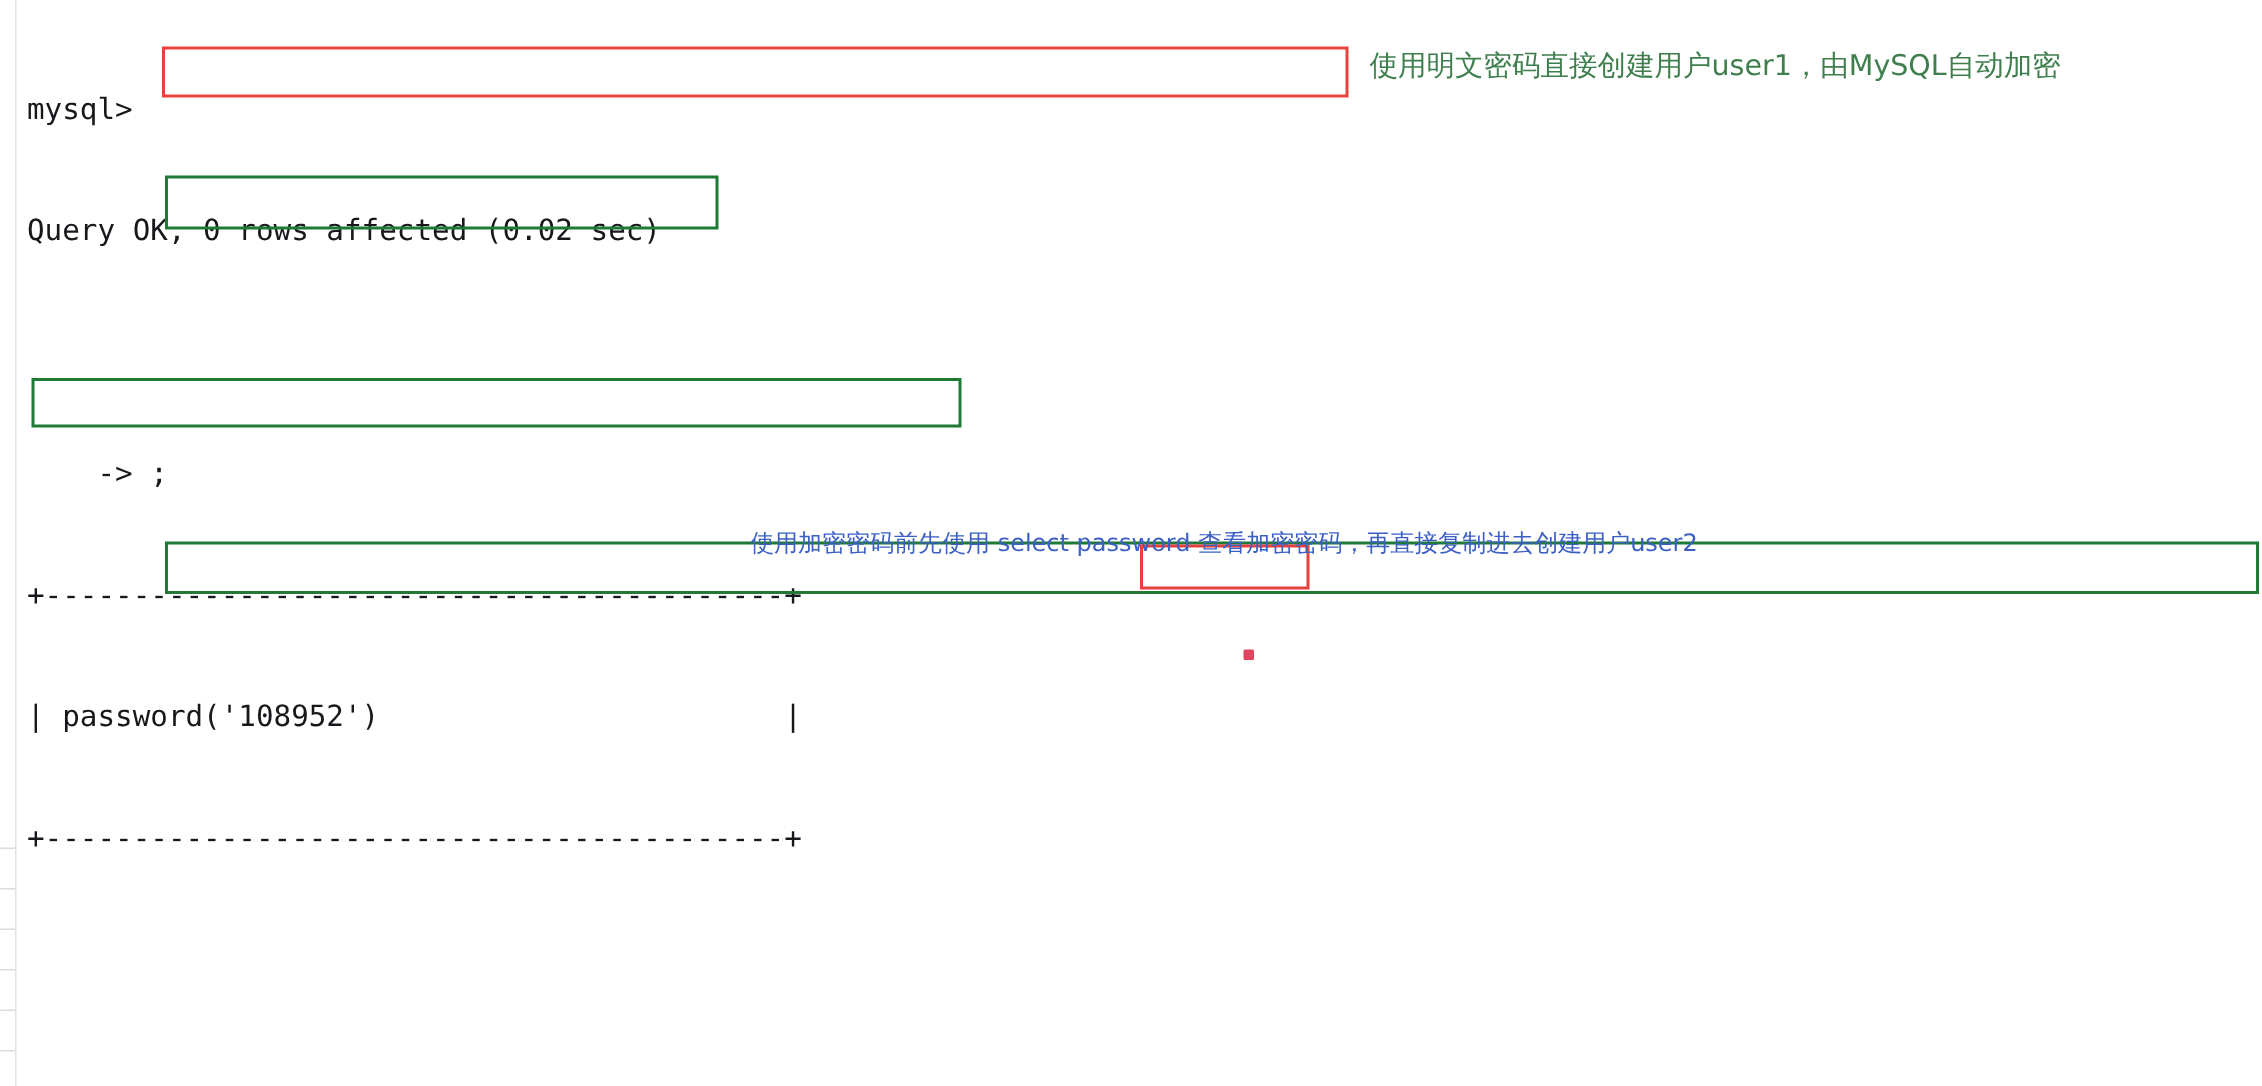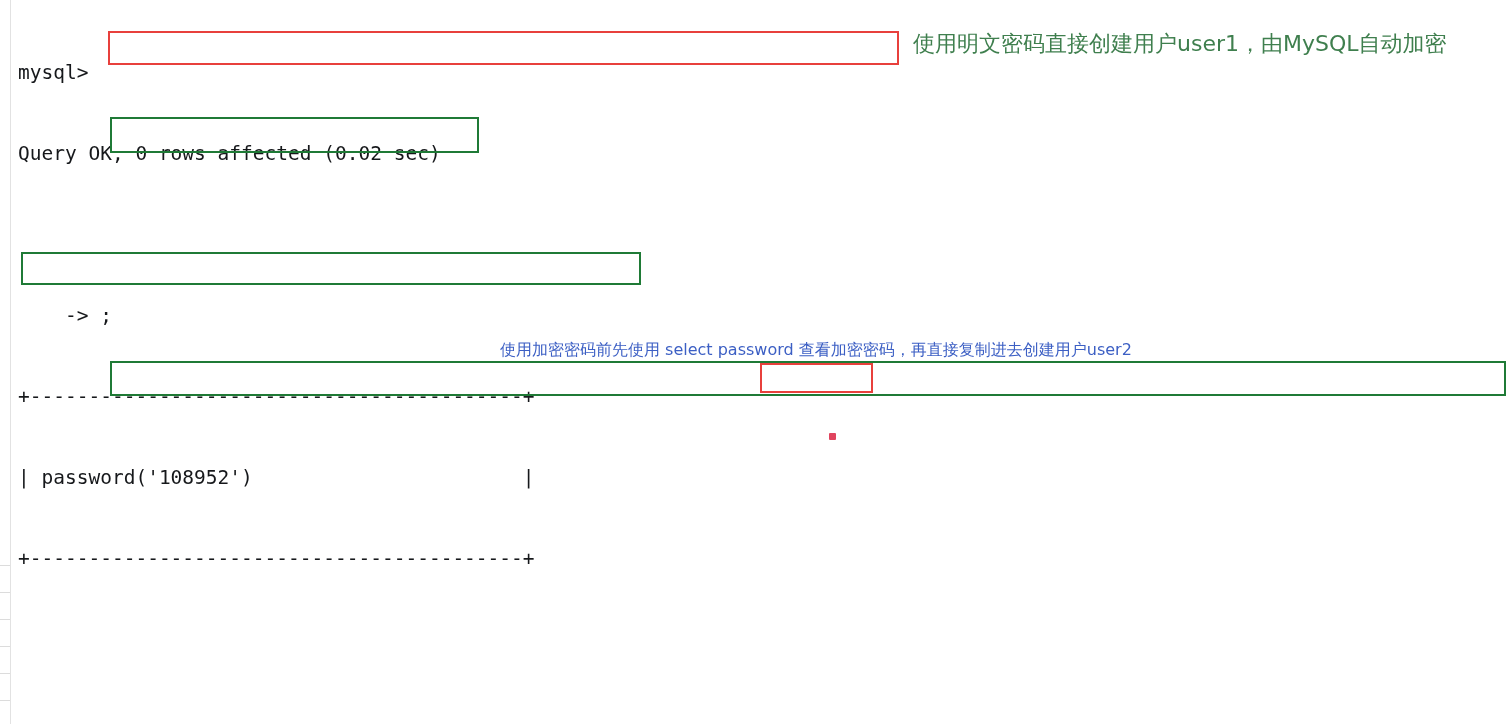--- a/index.html
+++ b/index.html
@@ -65,21 +65,21 @@
   .abox.green { border: 2px solid #1f7a36; }
 
   
   .note {
     position: absolute;
     white-space: pre;
     font-family: "DejaVu Sans", "Liberation Sans", sans-serif;
   }
   .note.green-note {
     color: #3f7f4e;
-    font-size: 22px;
+    font-size: 19px;
     line-height: 20px;
     text-align: center;
   }
   .note.blue-note {
     color: #3c5fc4;
     font-size: 16px;
     line-height: 19px;
   }
 
   
@@ -138,17 +138,17 @@
   <div class="abox green" style="left:110px; top:117px; width:369px; height:36px;"></div>
 
   <div class="abox green" style="left:21px; top:252px; width:620px; height:33px;"></div>
 
   <div class="abox green" style="left:110px; top:361px; width:1396px; height:35px;"></div>
 
   <div class="abox red" style="left:760px; top:363px; width:113px; height:30px;"></div>
 
   <div class="note green-note" style="left:913px; top:34px;">使用明文密码直接创建用户user1，由MySQL自动加密</div>
 
-  <div class="note blue-note" style="left:500px; top:340px;">使用加密密码前先使用 select password 查看加密密码，再直接复制进去创建用户user2</div>
+  <div class="note blue-note" style="left:500px; top:352px;">使用加密密码前先使用 select password 查看加密密码，再直接复制进去创建用户user2</div>
 
   <div class="dot" style="left:829px; top:433px;"></div>
 
 </div>
 
 </body></html>

